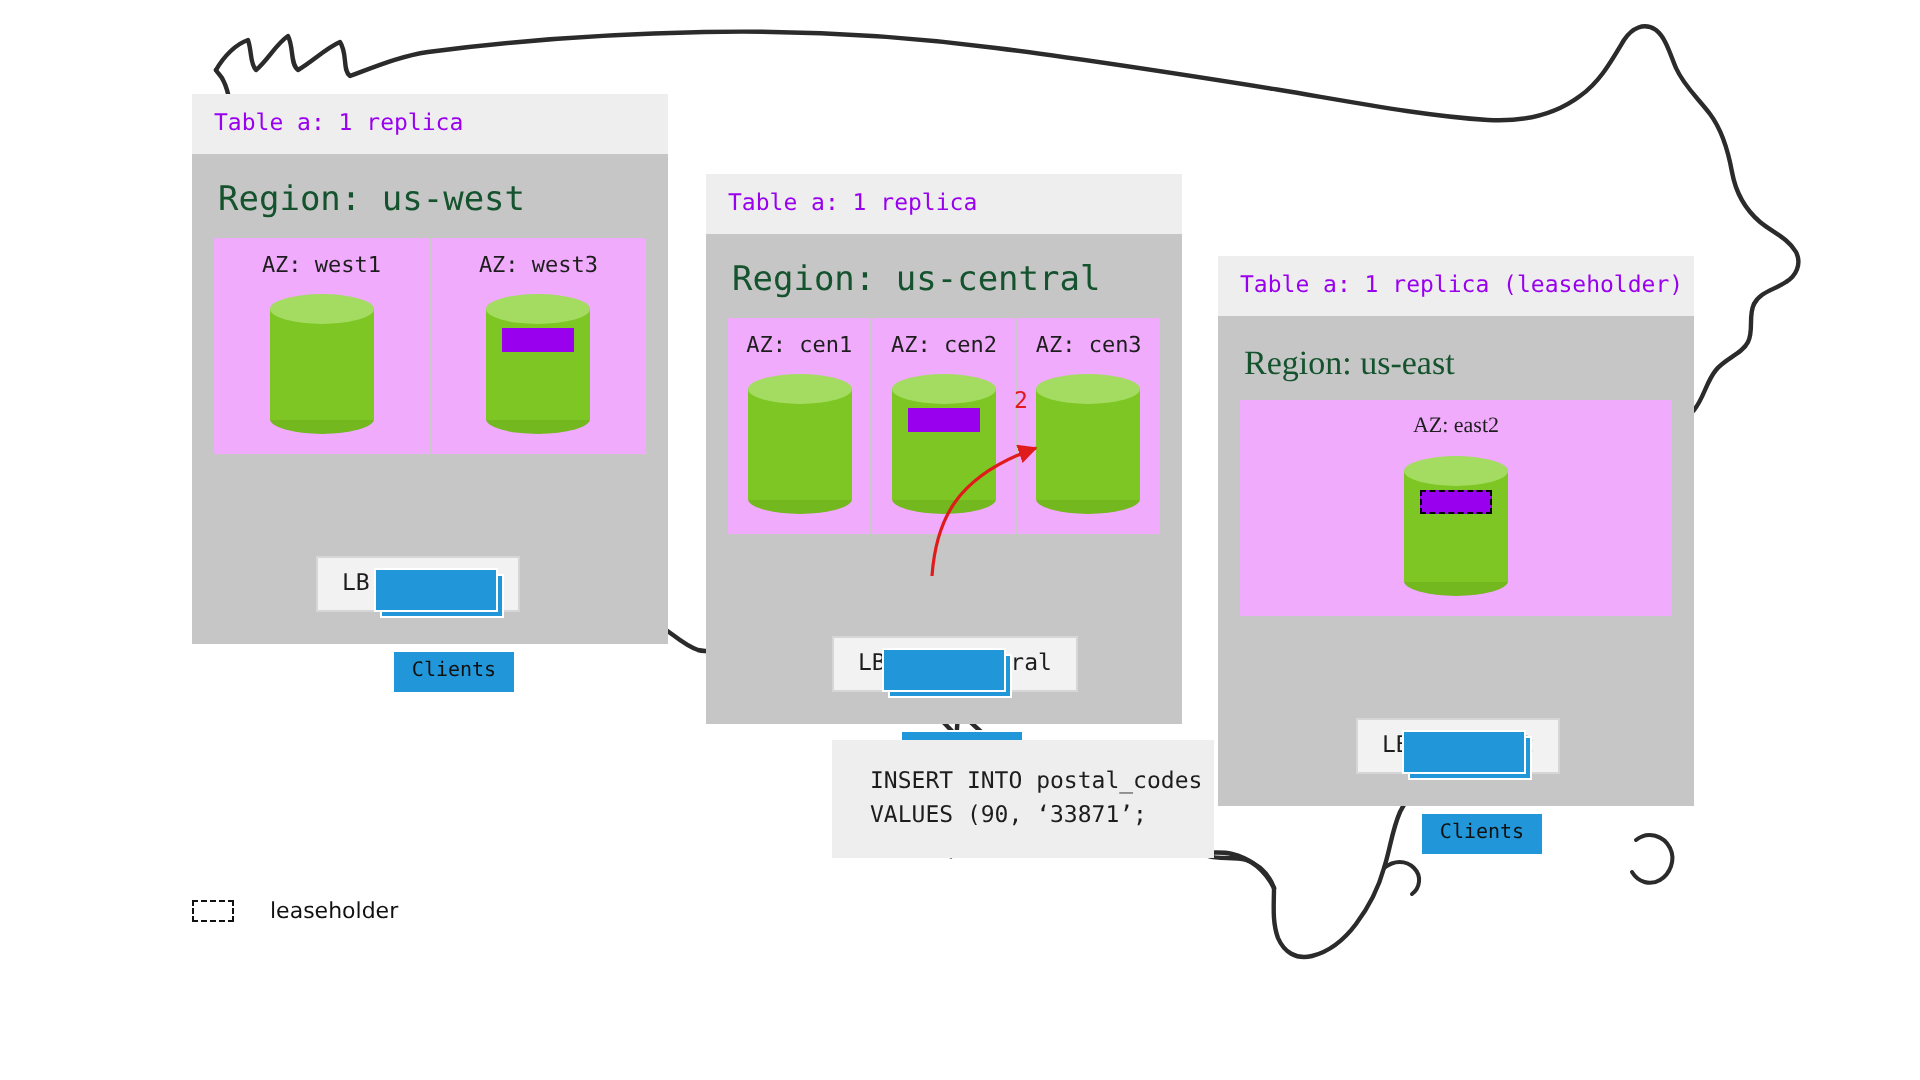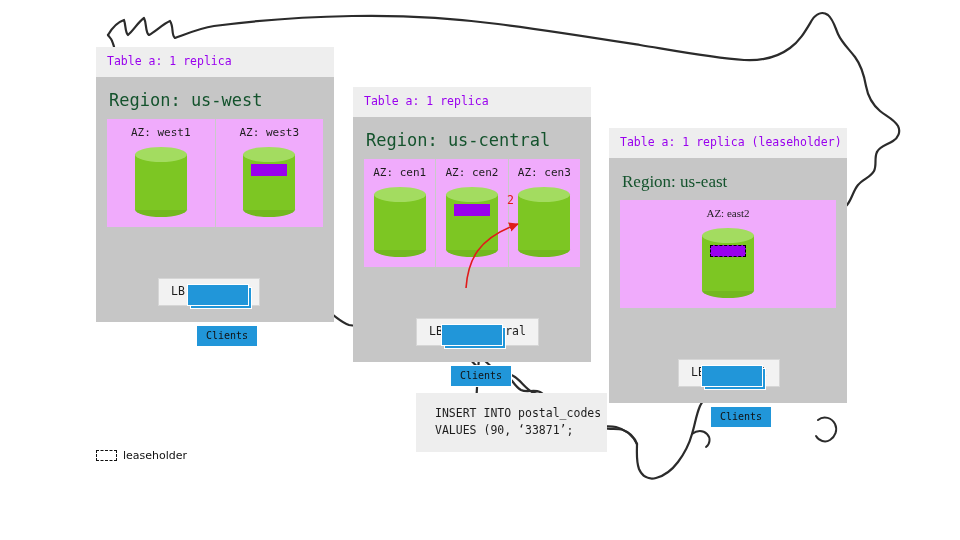--- a/index.html
+++ b/index.html
@@ -148,36 +148,35 @@
 
   
   .sql-box {
     position: absolute;
     background: #eeeeee;
     font-size: 11.5px;
     color: #1d1d1d;
     line-height: 1.45;
     padding: 12px 14px 14px 19px;
     white-space: pre;
-    margin-top: 23px;
   }
 
   
   .arrow-num {
     position: absolute;
     color: #e01b1b;
     font-size: 11.5px;
     line-height: 1;
   }
 
   
   .legend {
     position: absolute;
     display: flex;
-    gap: 6px;
+    gap: 18px;
   }
   .legend-swatch {
     width: 21px; height: 11px;
     border: 1.6px dashed #111111;
     box-sizing: border-box;
     background: transparent;
   }
   .legend-text {
     font-size: 11px;
     color: #111111;

